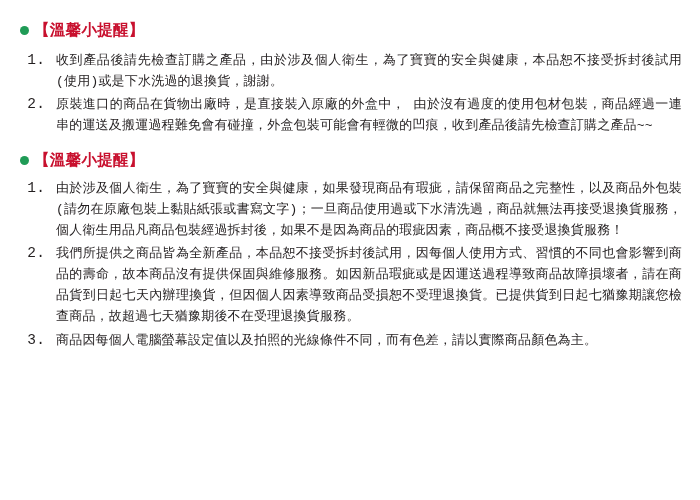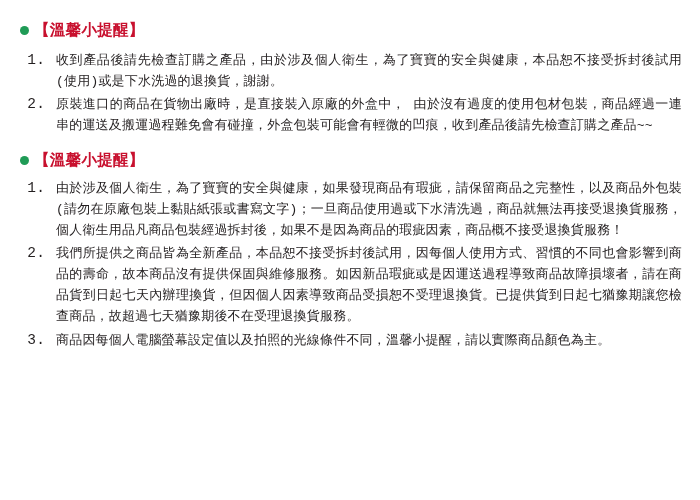--- a/index.html
+++ b/index.html
@@ -90,17 +90,17 @@
   </div>
 
   <div class="block-second">
     <div class="section-heading">
       <span class="bullet-dot"></span>
       <span class="heading-text">【溫馨小提醒】</span>
     </div>
     <ol>
       <li>由於涉及個人衛生，為了寶寶的安全與健康，如果發現商品有瑕疵，請保留商品之完整性，以及商品外包裝(請勿在原廠包裝上黏貼紙張或書寫文字)；一旦商品使用過或下水清洗過，商品就無法再接受退換貨服務，個人衛生用品凡商品包裝經過拆封後，如果不是因為商品的瑕疵因素，商品概不接受退換貨服務！</li>
       <li>我們所提供之商品皆為全新產品，本品恕不接受拆封後試用，因每個人使用方式、習慣的不同也會影響到商品的壽命，故本商品沒有提供保固與維修服務。如因新品瑕疵或是因運送過程導致商品故障損壞者，請在商品貨到日起七天內辦理換貨，但因個人因素導致商品受損恕不受理退換貨。已提供貨到日起七猶豫期讓您檢查商品，故超過七天猶豫期後不在受理退換貨服務。</li>
-      <li>商品因每個人電腦螢幕設定值以及拍照的光線條件不同，溫馨小提醒，請以實際商品顏色為主。</li>
+      <li>商品因每個人電腦螢幕設定值以及拍照的光線條件不同，而有色差，請以實際商品顏色為主。</li>
     </ol>
   </div>
 
 </div>
 
 </body></html>

